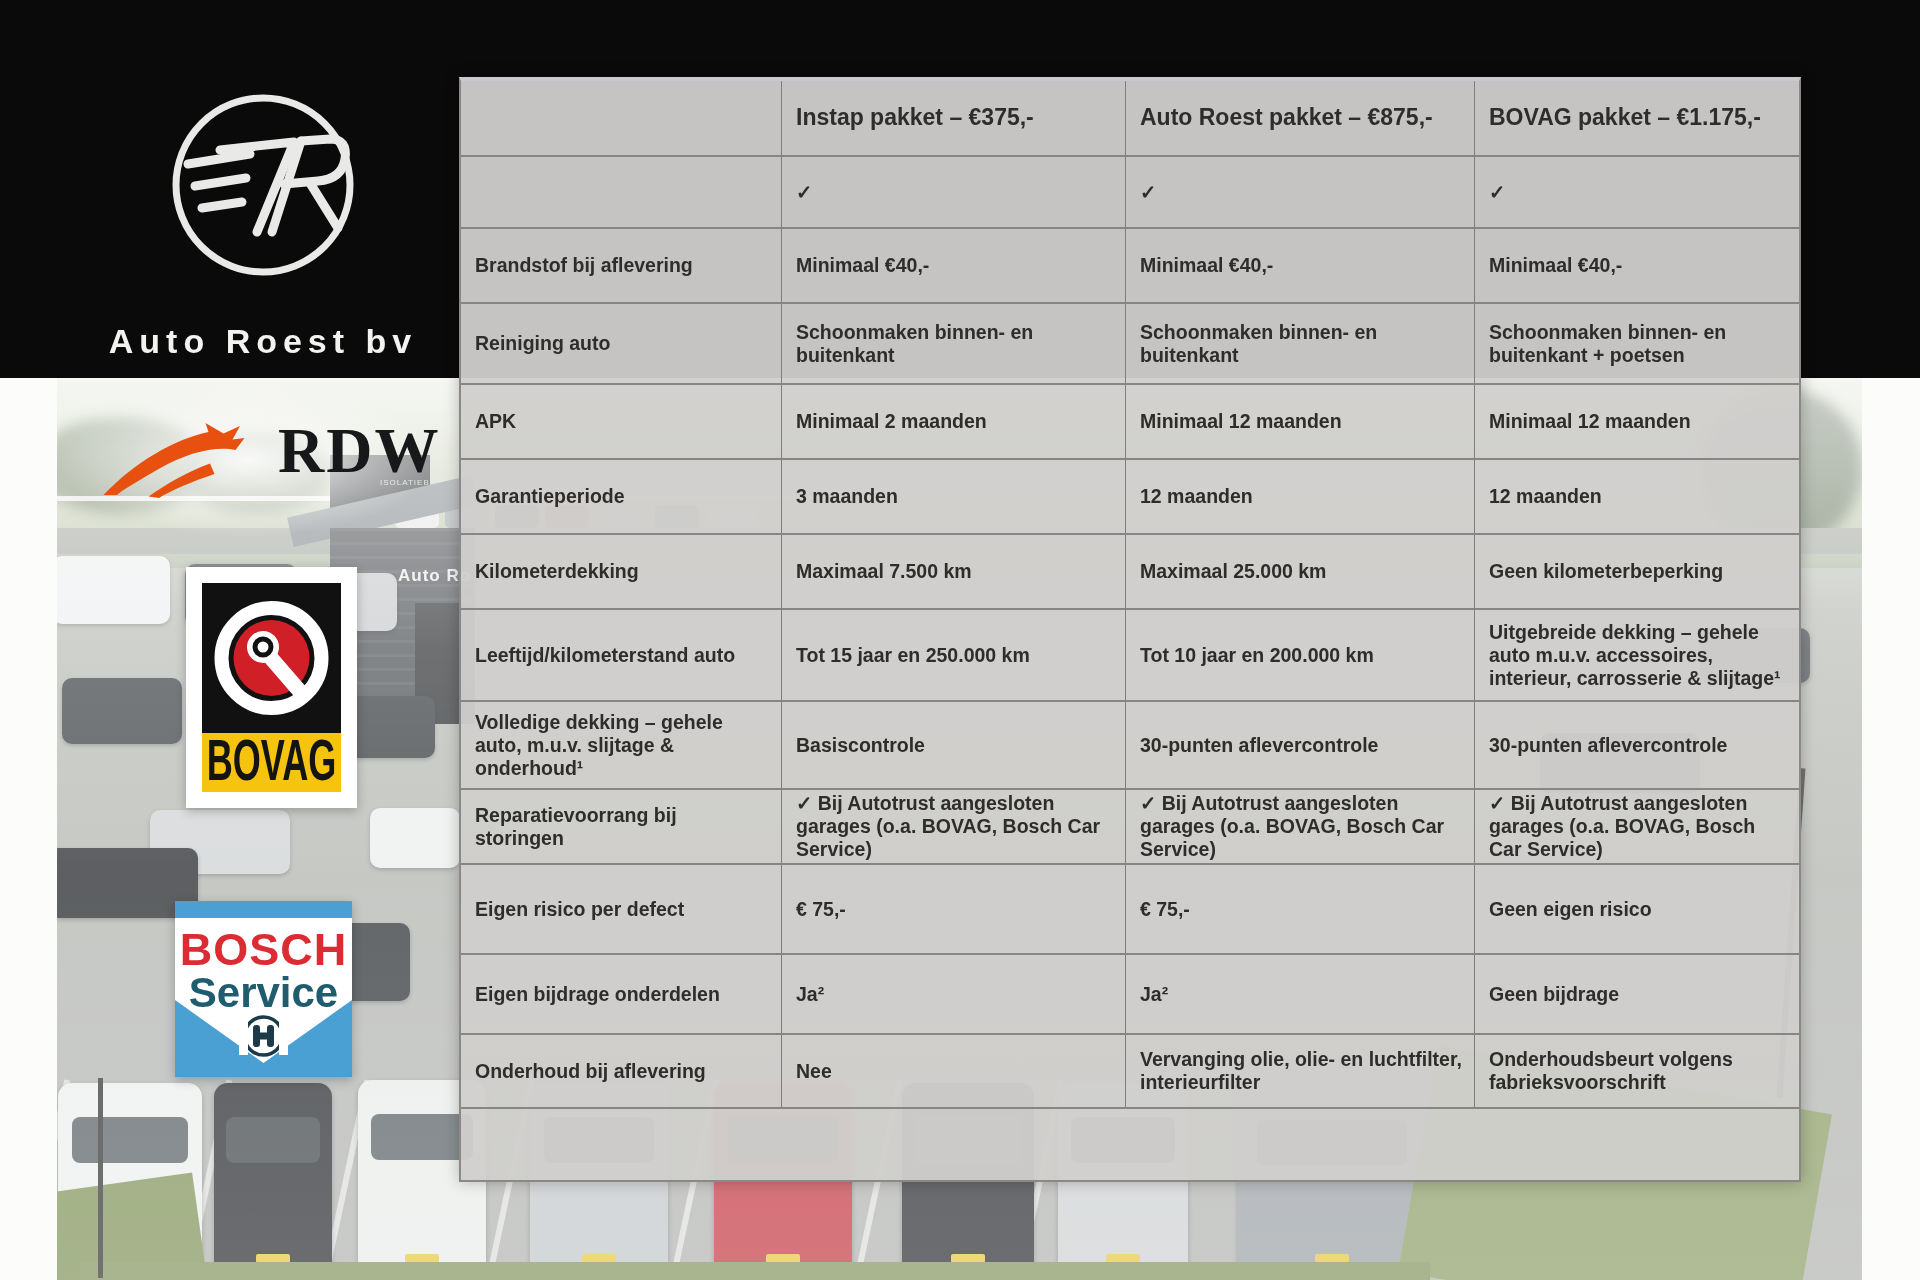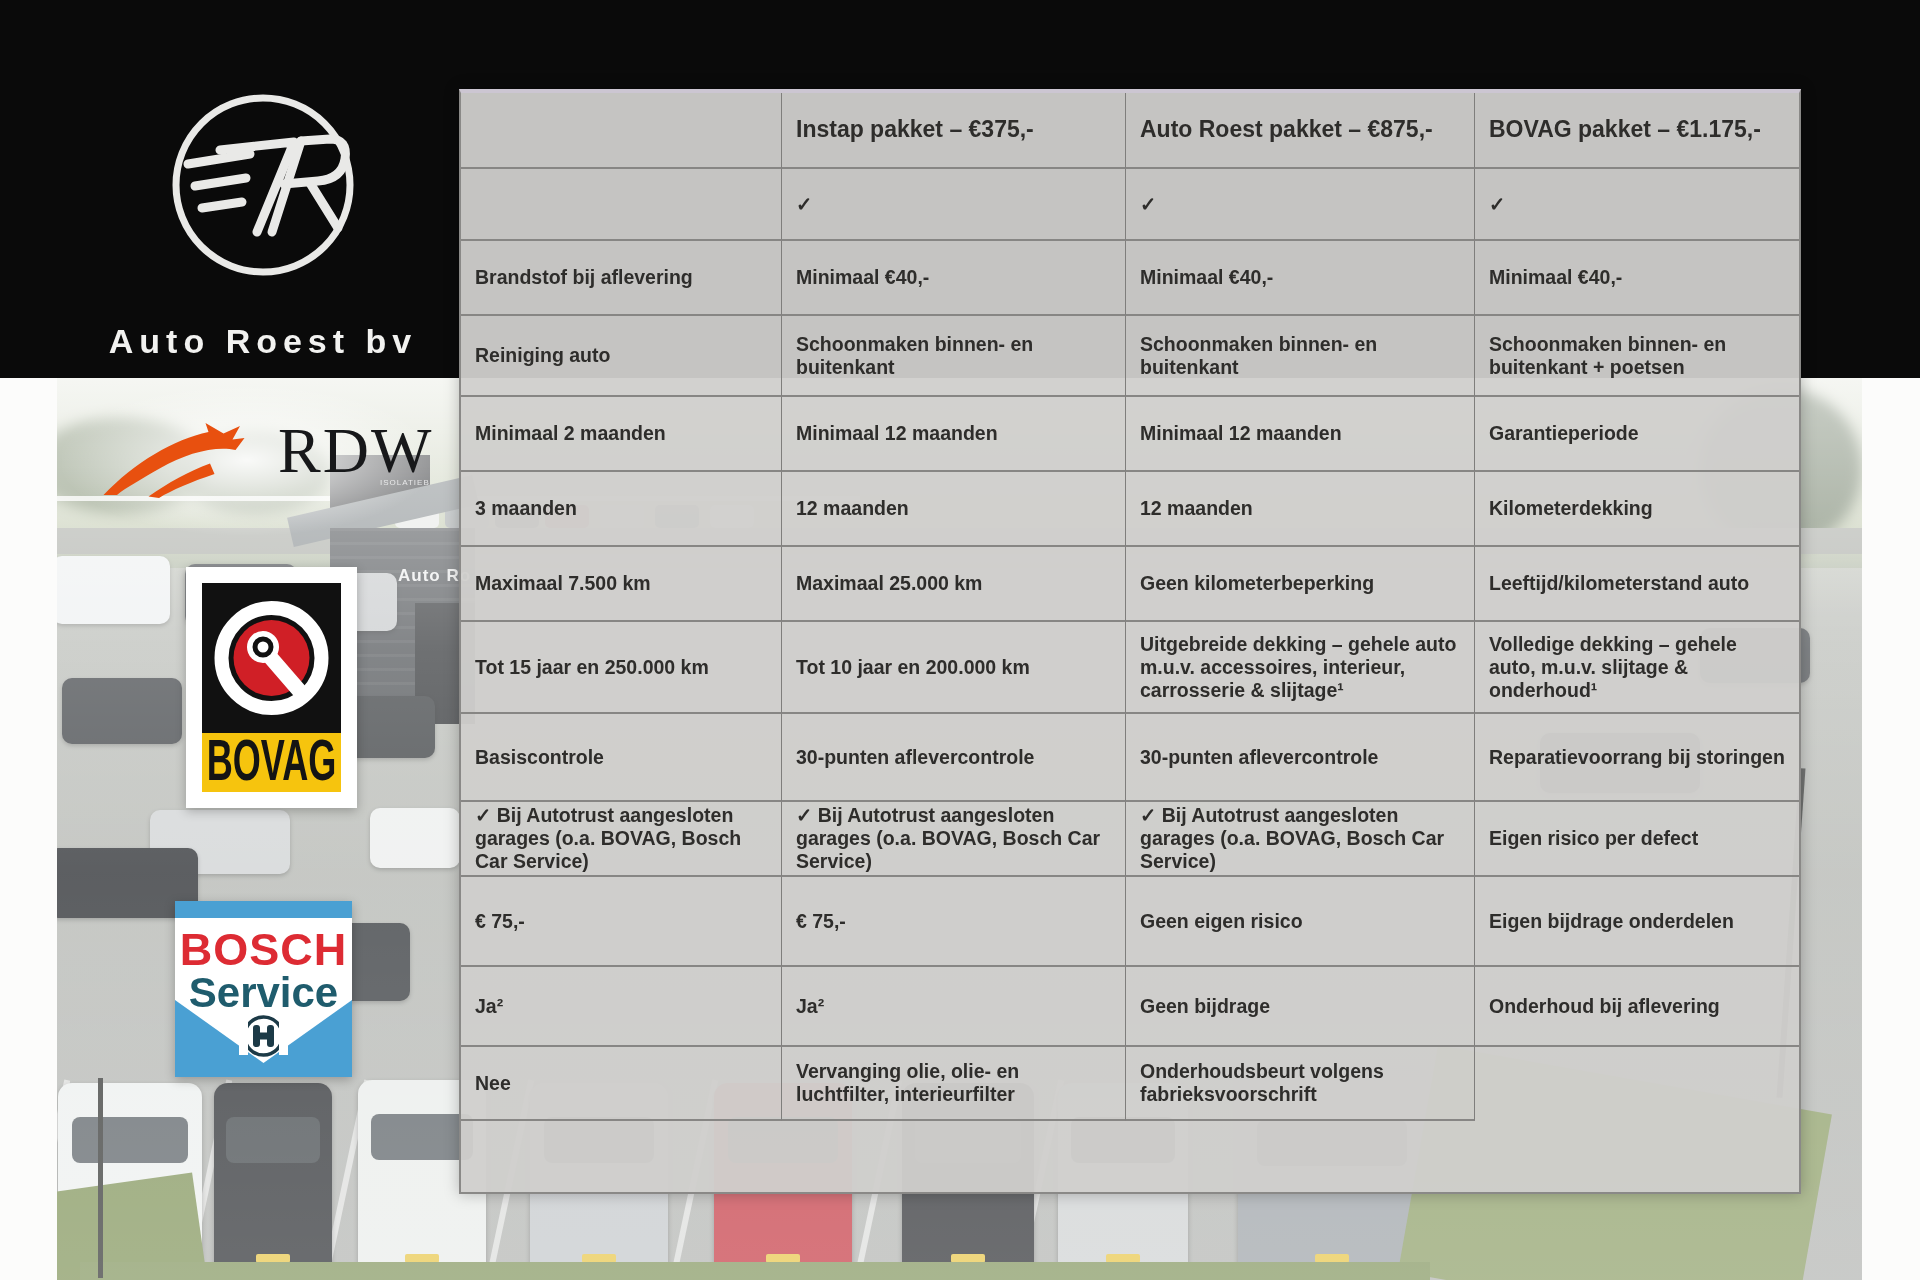--- a/index.html
+++ b/index.html
@@ -41,26 +41,26 @@
     color:#f2f2f0;font-size:34px;font-weight:bold;letter-spacing:6px;}
   
   .strip{position:absolute;top:378px;bottom:0;background:#fcfcfb;}
   .strip.l{left:0;width:57px;}
   .strip.r{left:1862px;width:58px;}
   
   .halo{position:absolute;left:62px;top:385px;width:370px;height:150px;
     background:radial-gradient(ellipse at center,rgba(255,255,255,.9),rgba(255,255,255,0) 72%);}
   .rdw-swoosh{position:absolute;left:96px;top:406px;width:180px;height:112px;}
   .rdw-text{position:absolute;left:278px;top:414px;color:#17181a;
-    font-family:"Liberation Serif",serif;font-size:64px;font-weight:normal;letter-spacing:2px;}
+    font-family:"Liberation Serif",serif;font-size:64px;font-weight:bold;letter-spacing:2px;}
   .bovag{position:absolute;left:186px;top:567px;width:171px;height:241px;box-shadow:0 3px 10px rgba(0,0,0,.25);}
   .bosch{position:absolute;left:175px;top:901px;width:177px;height:176px;box-shadow:0 3px 10px rgba(0,0,0,.25);}
   
   .pkg-table{
-    position:absolute;left:459px;top:89px;
+    position:absolute;left:459px;top:77px;
     display:grid;
     grid-template-columns:321px 344px 349px 324px;
     grid-template-rows:76px 72px 75px 81px 75px 75px 75px 92px 88px 75px 90px 80px 74px 71px;
     background:rgba(208,207,204,.95);
     border:2px solid #8a8987;border-top:4px solid #ccc6d2;
     box-shadow:0 0 14px rgba(0,0,0,.25);
   }
   .c{
     display:flex;align-items:center;
     padding:4px 12px 4px 14px;box-sizing:border-box;
@@ -228,20 +228,21 @@
   <div class="c">Brandstof bij aflevering</div>
   <div class="c">Minimaal €40,-</div>
   <div class="c">Minimaal €40,-</div>
   <div class="c">Minimaal €40,-</div>
 
   <div class="c">Reiniging auto</div>
   <div class="c">Schoonmaken binnen- en buitenkant</div>
   <div class="c">Schoonmaken binnen- en buitenkant</div>
   <div class="c">Schoonmaken binnen- en buitenkant + poetsen</div>
 
+  <div class="c">APK</div>
   <div class="c">Minimaal 2 maanden</div>
   <div class="c">Minimaal 12 maanden</div>
   <div class="c">Minimaal 12 maanden</div>
 
   <div class="c">Garantieperiode</div>
   <div class="c">3 maanden</div>
   <div class="c">12 maanden</div>
   <div class="c">12 maanden</div>
 
   <div class="c">Kilometerdekking</div>

